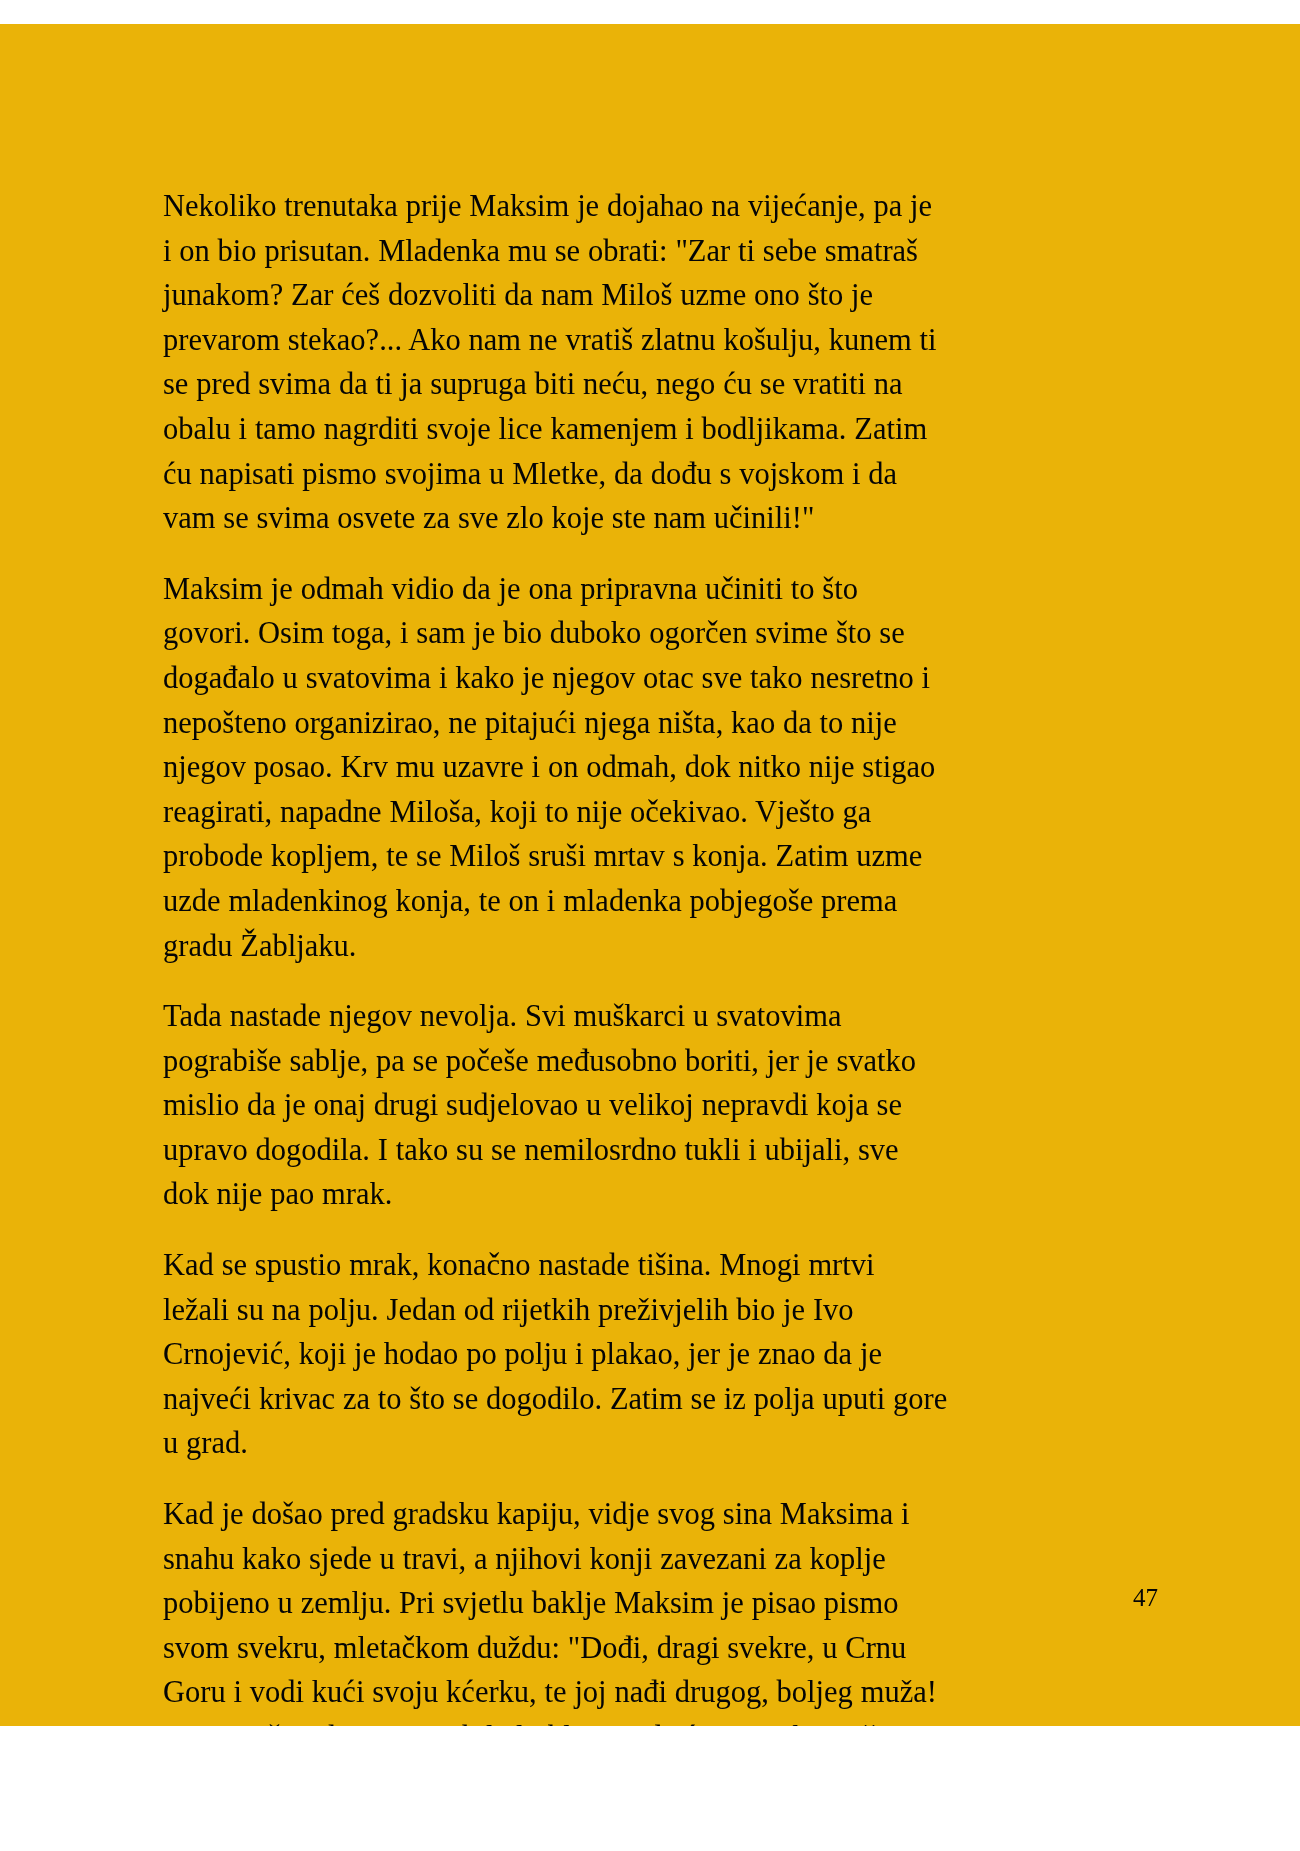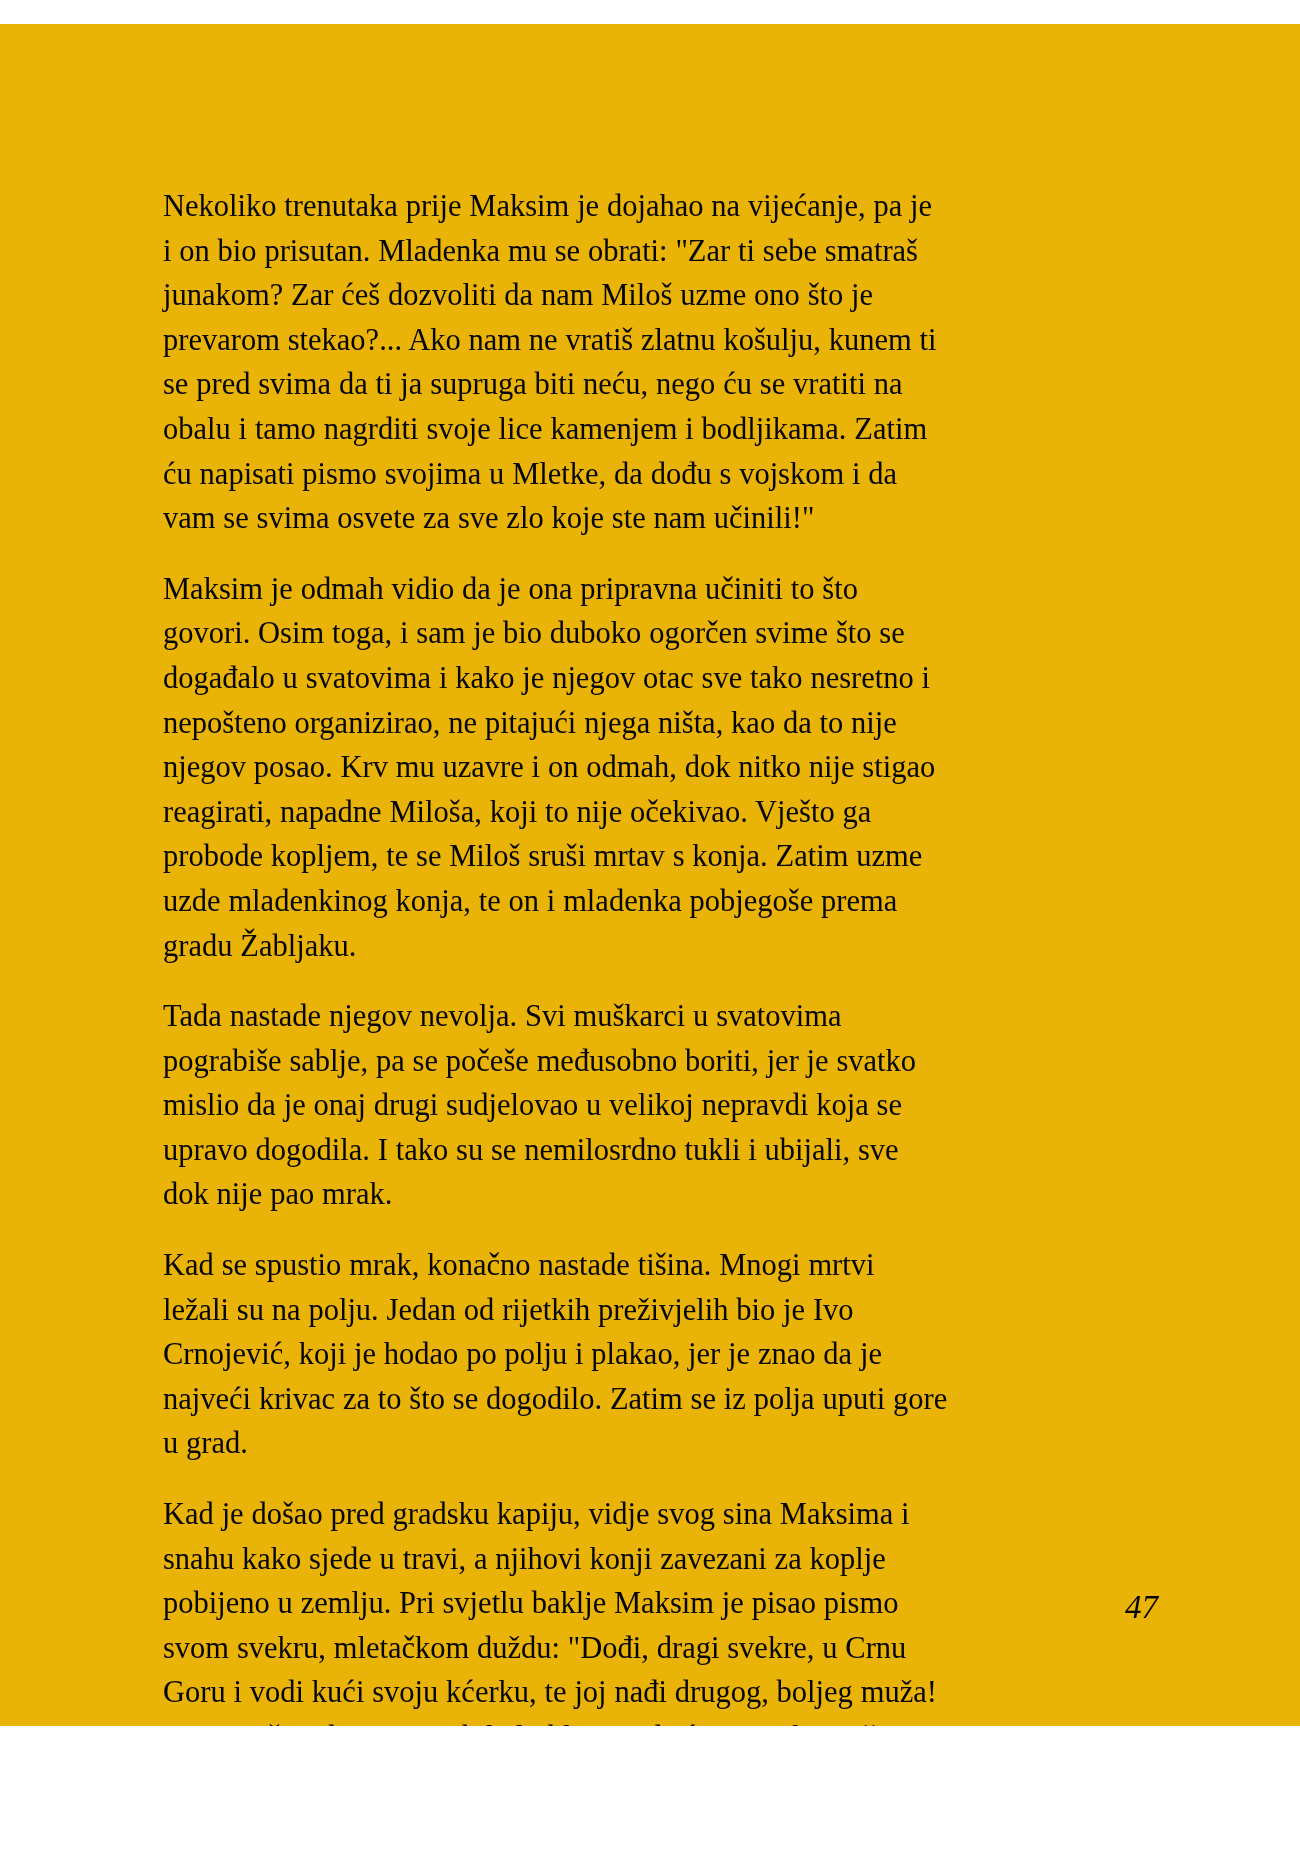--- a/index.html
+++ b/index.html
@@ -35,26 +35,25 @@
     word-spacing: 0.2px;
     color: #050505;
     -webkit-font-smoothing: antialiased;
   }
   .para:last-of-type {
     margin-bottom: 0;
   }
   .folio {
     position: absolute;
     right: 142px;
-    bottom: 102px;
-    font-size: 33px;
+    bottom: 116px;
+    font-size: 25px;
     line-height: 1;
     color: #050505;
     font-family: "Liberation Serif", "DejaVu Serif", serif;
-    font-style: italic;
   }
 </style>
 </head>
 <body>
 
 <div class="page">
 
   <div class="text-column">
     <p class="para">Nekoliko trenutaka prije Maksim je dojahao na vijećanje, pa je i on bio prisutan. Mladenka mu se obrati: "Zar ti sebe smatraš junakom? Zar ćeš dozvoliti da nam Miloš uzme ono što je prevarom stekao?... Ako nam ne vratiš zlatnu košulju, kunem ti se pred svima da ti ja supruga biti neću, nego ću se vratiti na obalu i tamo nagrditi svoje lice kamenjem i bodljikama. Zatim ću napisati pismo svojima u Mletke, da dođu s vojskom i da vam se svima osvete za sve zlo koje ste nam učinili!"</p>
     <p class="para">Maksim je odmah vidio da je ona pripravna učiniti to što govori. Osim toga, i sam je bio duboko ogorčen svime što se događalo u svatovima i kako je njegov otac sve tako nesretno i nepošteno organizirao, ne pitajući njega ništa, kao da to nije njegov posao. Krv mu uzavre i on odmah, dok nitko nije stigao reagirati, napadne Miloša, koji to nije očekivao. Vješto ga probode kopljem, te se Miloš sruši mrtav s konja. Zatim uzme uzde mladenkinog konja, te on i mladenka pobjegoše prema gradu Žabljaku.</p>

